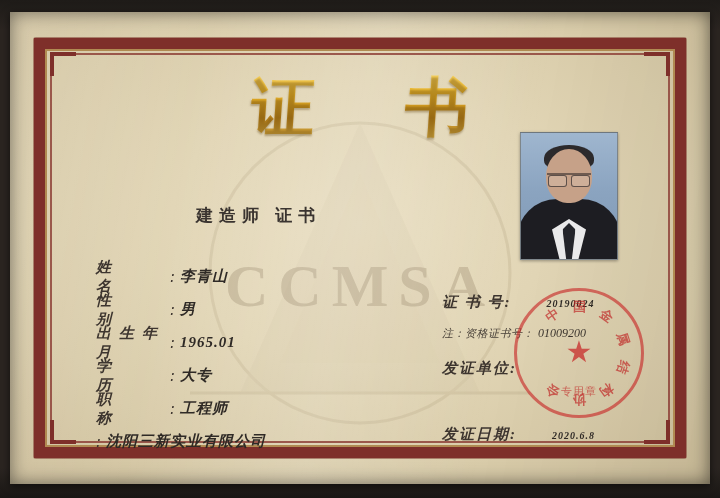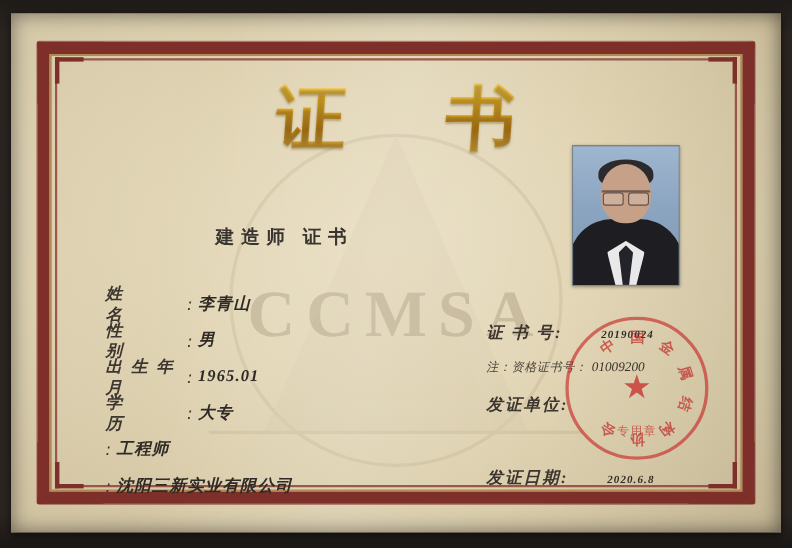--- a/index.html
+++ b/index.html
@@ -461,20 +461,21 @@
         <span class="colon">:</span>
         <span class="val">大专</span>
         <span class="right-block">
           <span class="r-lbl">发证单位</span>
           <span class="r-lbl">:</span>
           <span class="r-val"></span>
         </span>
       </div>
 
       <div class="row">
+        <span class="lbl">职　　称</span>
         <span class="colon">:</span>
         <span class="val">工程师</span>
       </div>
 
       <div class="row">
         <span class="colon">:</span>
         <span class="val">沈阳三新实业有限公司</span>
         <span class="right-block">
           <span class="r-lbl">发证日期</span>
           <span class="r-lbl">:</span>

